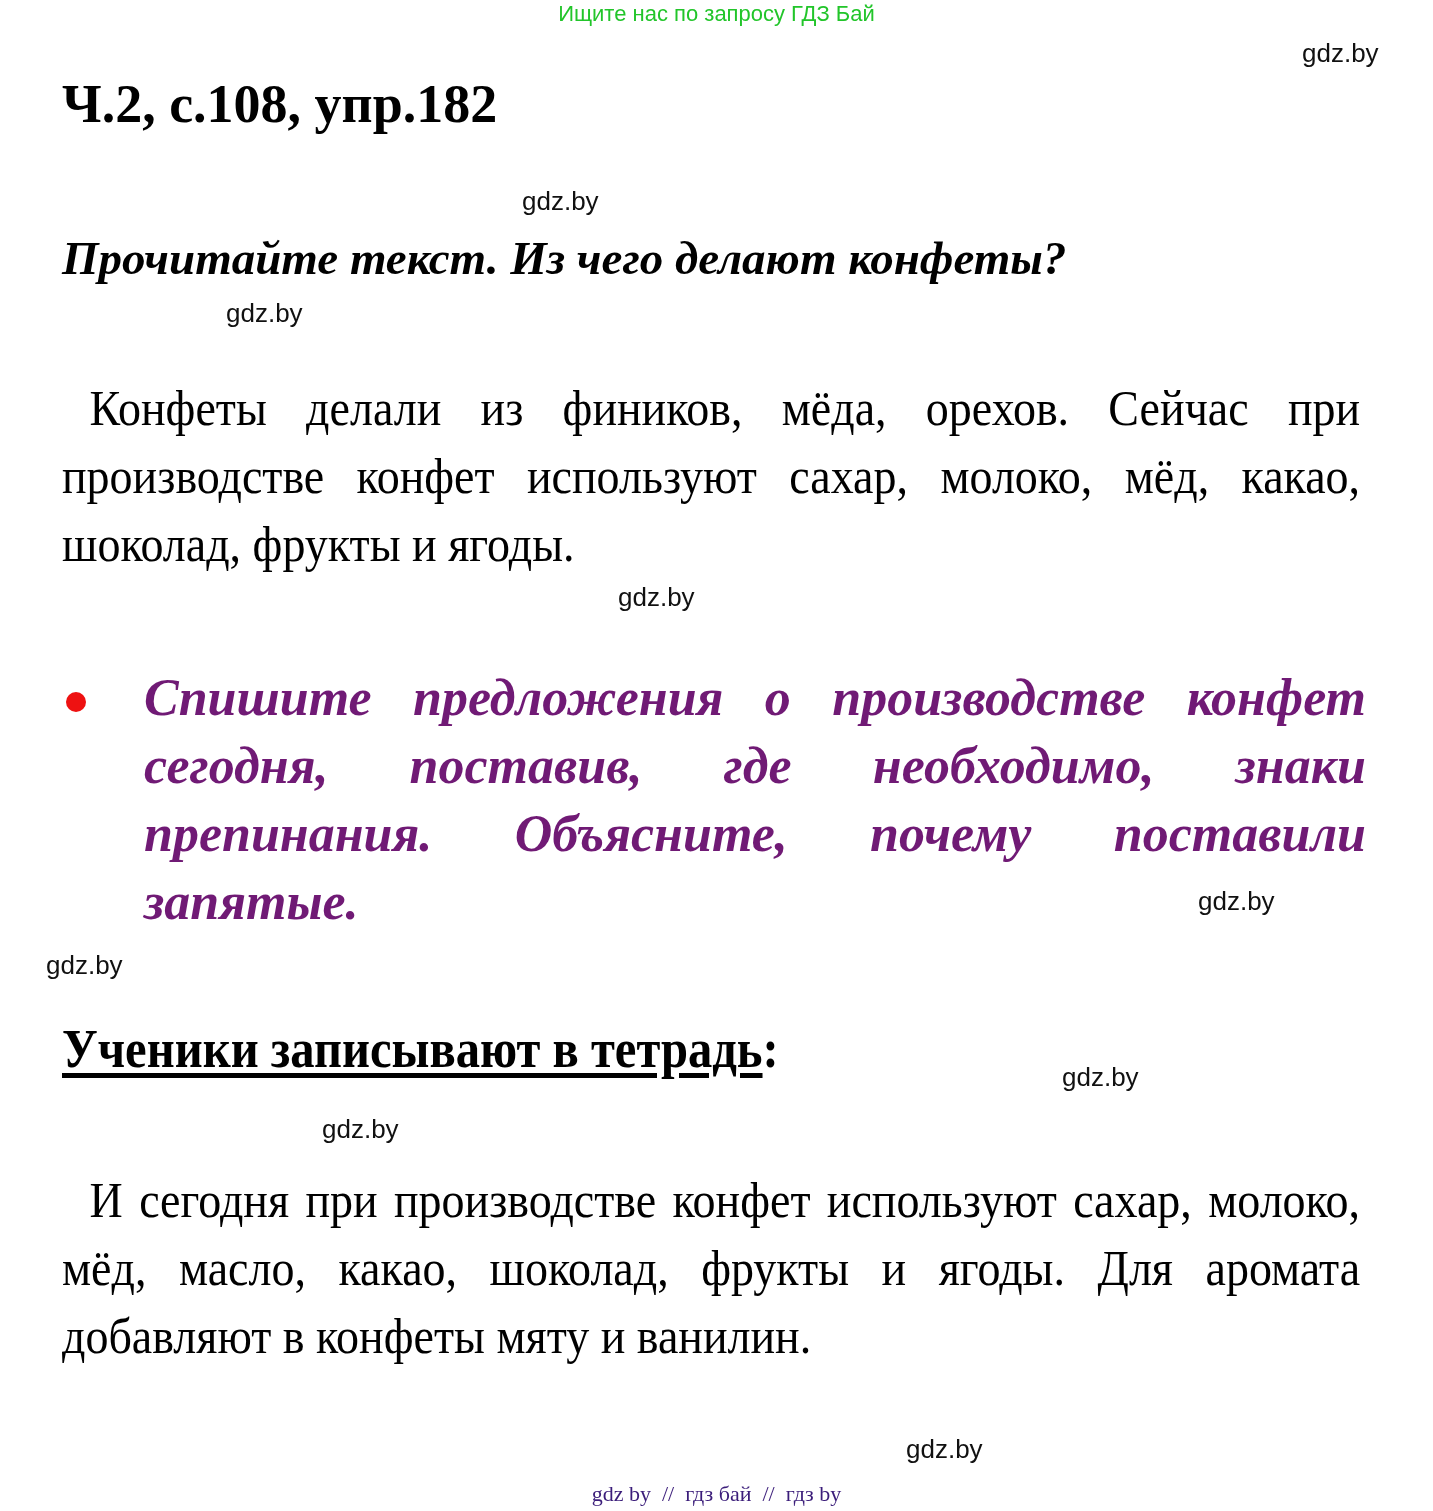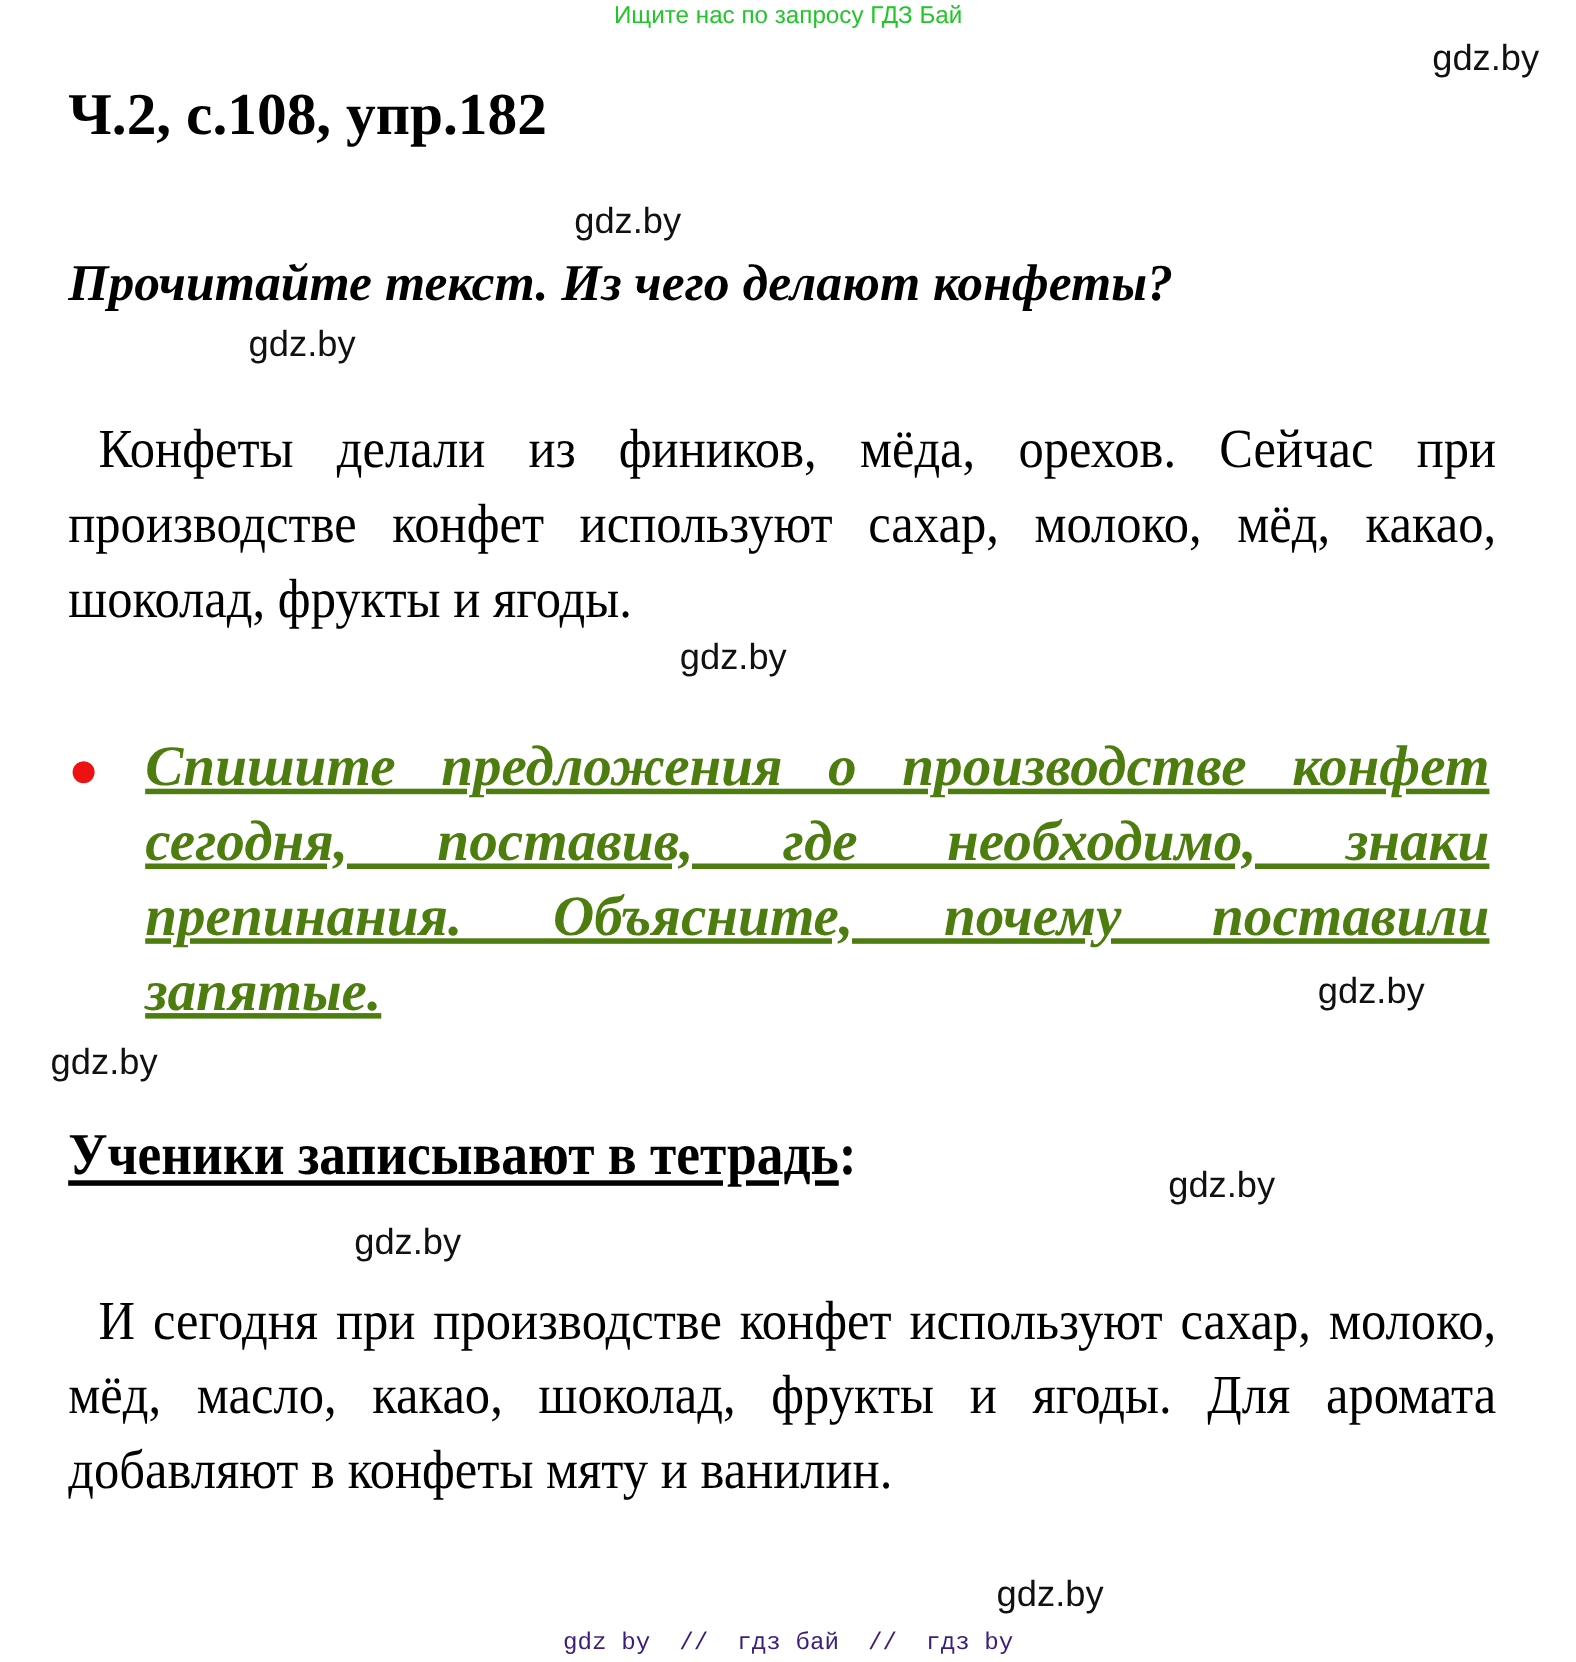--- a/index.html
+++ b/index.html
@@ -4,21 +4,21 @@
 <style>
   html, body { margin: 0; padding: 0; background: #ffffff; }
   body { width: 1433px; height: 1511px; position: relative; overflow: hidden; }
   .abs { position: absolute; }
   .promo-top {
     left: 0; width: 1433px; top: 0; text-align: center;
     font-family: "Liberation Sans", sans-serif; font-size: 22px; color: #22c52a;
     line-height: 28px;
   }
   .wm {
-    font-family: "Liberation Sans", sans-serif; font-size: 33px; color: #111111;
+    font-family: "Liberation Sans", sans-serif; font-size: 26px; color: #111111;
     line-height: 30px; white-space: nowrap;
   }
   .title {
     left: 62px; top: 72px;
     font-family: "Liberation Serif", serif; font-weight: bold;
     font-size: 54px; line-height: 64px; color: #000; white-space: nowrap; text-align: right;
   }
   .task {
     left: 62px; top: 226px;
     font-family: "Liberation Serif", serif; font-weight: bold; font-style: italic;
@@ -29,35 +29,35 @@
     font-family: "Liberation Serif", serif; font-size: 50px; line-height: 68px;
     color: #000; text-align: justify; text-align-last: left;
     transform: scaleX(0.92); transform-origin: left top; width: 1411px;
   }
   .para .indent { display: inline-block; width: 30px; }
   .bullet-dot {
     left: 66px; top: 692px; width: 20px; height: 20px; border-radius: 50%;
     background: #ee1111;
   }
   .bullet-text {
-    left: 132px; width: 1222px; top: 664px;
+    left: 144px; width: 1222px; top: 664px;
     font-family: "Liberation Serif", serif; font-weight: bold; font-style: italic;
-    font-size: 52px; line-height: 68px; color: #4d7c0f;
-    text-align: justify; text-align-last: left; text-decoration: underline;
+    font-size: 52px; line-height: 68px; color: #701a75;
+    text-align: justify; text-align-last: left;
   }
   .subhead {
     left: 62px; top: 1018px;
     font-family: "Liberation Serif", serif; font-weight: bold;
     font-size: 54px; line-height: 62px; color: #000; white-space: nowrap;
     transform: scaleX(0.9); transform-origin: left top;
   }
   .subhead .u { text-decoration: underline; text-decoration-thickness: 5px; text-underline-offset: 6px; }
   .promo-bottom {
     left: 0; width: 1433px; top: 1480px; text-align: center;
-    font-family: Liberation Mono, monospace; font-size: 22px; color: #3b1d7a;
+    font-family: Liberation Serif, serif; font-size: 22px; color: #3b1d7a;
     line-height: 28px; white-space: pre;
   }
 </style>
 </head>
 <body>
 
 <div class="abs promo-top">Ищите нас по запросу ГДЗ Бай</div>
 
 <div class="abs wm" style="left:1302px; top:38px;">gdz.by</div>
 <div class="abs title">Ч.2, с.108, упр.182</div>

